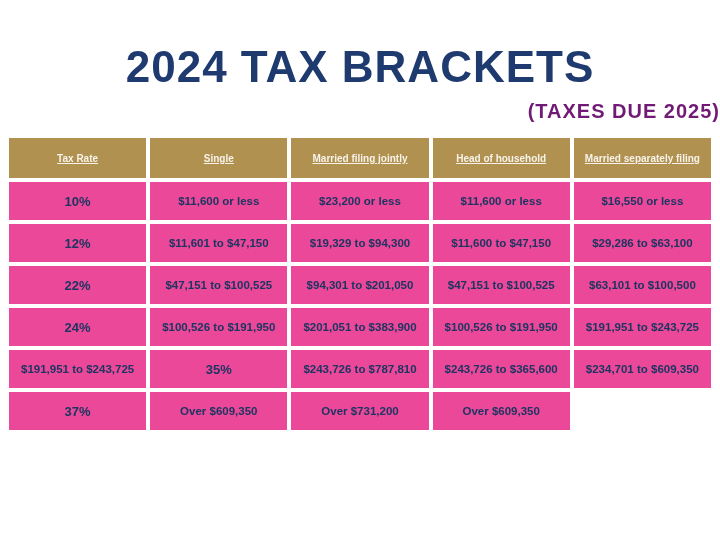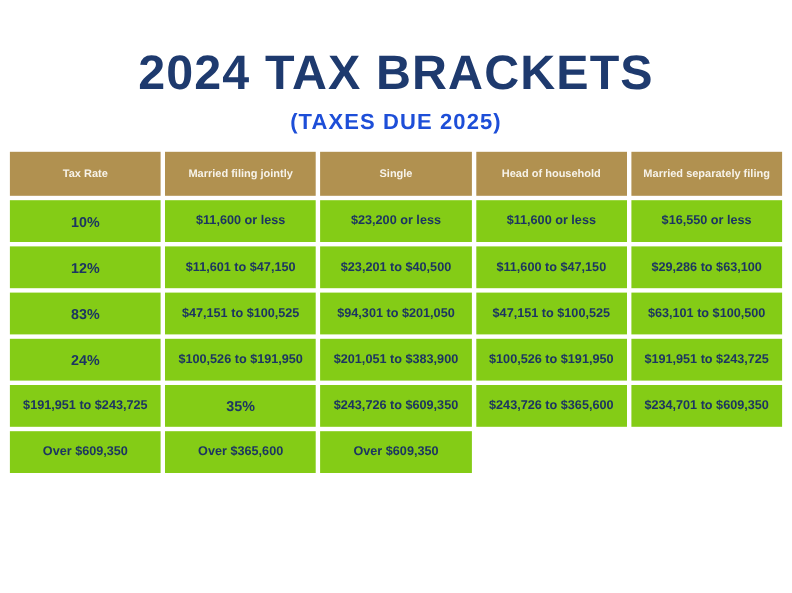--- a/index.html
+++ b/index.html
@@ -12,95 +12,96 @@
 
   .title {
     margin:0; padding-top:44px;
     text-align:center;
     font-size:44px; font-weight:800; line-height:1.05;
     letter-spacing:1px;
     color:#1e3a6e;
   }
   .subtitle {
     margin-top:10px;
-    text-align:center;
+    text-align:right;
     font-size:20px; font-weight:800; letter-spacing:1px;
-    color:#1d4ed8;
+    color:#701a75;
   }
 
   .tax-table {
     margin:15px 9px 0 9px;
     display:grid;
     grid-template-columns:repeat(5, 1fr);
     gap:4px;
   }
   .cell {
     display:flex; align-items:center; justify-content:center;
     text-align:center;
     white-space:nowrap;
   }
   .th {
     height:40px;
     background:#b19150;
     color:#f7f3ea;
-    font-size:10px; font-weight:700;
+    font-size:10px; font-weight:700;text-decoration:underline;
   }
   .td {
     height:38px;
-    background:#84cc16;
+    background:#ec4899;
     color:#1c3561;
     font-size:11.5px; font-weight:700;
   }
   .td.rate { font-size:13px; }
 </style>
 </head>
 <body>
 
 <div class="canvas">
 
   <h1 class="title">2024 TAX BRACKETS</h1>
   <div class="subtitle">(TAXES DUE 2025)</div>
 
   <div class="tax-table">
 
     <div class="cell th">Tax Rate</div>
+    <div class="cell th">Single</div>
     <div class="cell th">Married filing jointly</div>
-    <div class="cell th">Single</div>
     <div class="cell th">Head of household</div>
     <div class="cell th">Married separately filing</div>
 
     <div class="cell td rate">10%</div>
     <div class="cell td">$11,600 or less</div>
     <div class="cell td">$23,200 or less</div>
     <div class="cell td">$11,600 or less</div>
     <div class="cell td">$16,550 or less</div>
 
     <div class="cell td rate">12%</div>
     <div class="cell td">$11,601 to $47,150</div>
-    <div class="cell td">$23,201 to $40,500</div>
+    <div class="cell td">$19,329 to $94,300</div>
     <div class="cell td">$11,600 to $47,150</div>
     <div class="cell td">$29,286 to $63,100</div>
 
-    <div class="cell td rate">83%</div>
+    <div class="cell td rate">22%</div>
     <div class="cell td">$47,151 to $100,525</div>
     <div class="cell td">$94,301 to $201,050</div>
     <div class="cell td">$47,151 to $100,525</div>
     <div class="cell td">$63,101 to $100,500</div>
 
     <div class="cell td rate">24%</div>
     <div class="cell td">$100,526 to $191,950</div>
     <div class="cell td">$201,051 to $383,900</div>
     <div class="cell td">$100,526 to $191,950</div>
 
     <div class="cell td">$191,951 to $243,725</div>
     <div class="cell td">$191,951 to $243,725</div>
 
     <div class="cell td rate">35%</div>
-    <div class="cell td">$243,726 to $609,350</div>
+    <div class="cell td">$243,726 to $787,810</div>
     <div class="cell td">$243,726 to $365,600</div>
     <div class="cell td">$234,701 to $609,350</div>
 
+    <div class="cell td rate">37%</div>
     <div class="cell td">Over $609,350</div>
-    <div class="cell td">Over $365,600</div>
+    <div class="cell td">Over $731,200</div>
     <div class="cell td">Over $609,350</div>
 
   </div>
 </div>
 
 </body></html>

